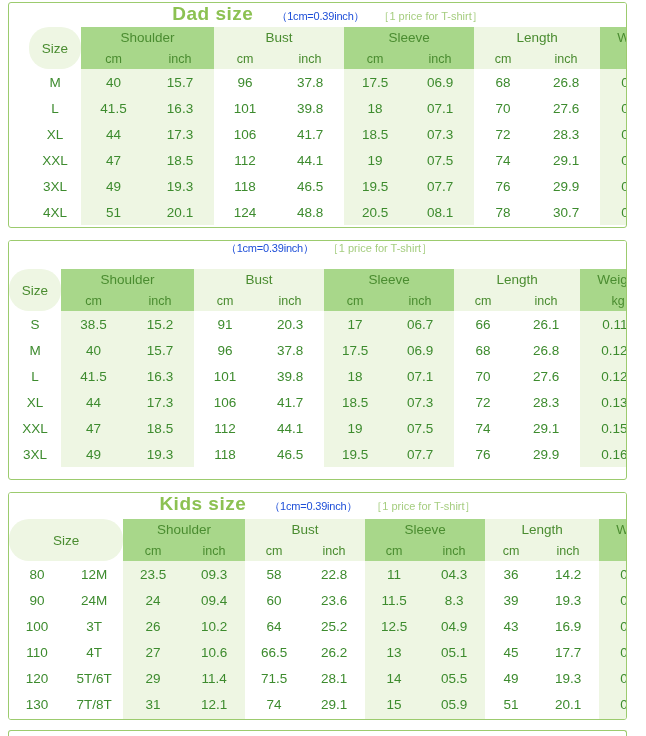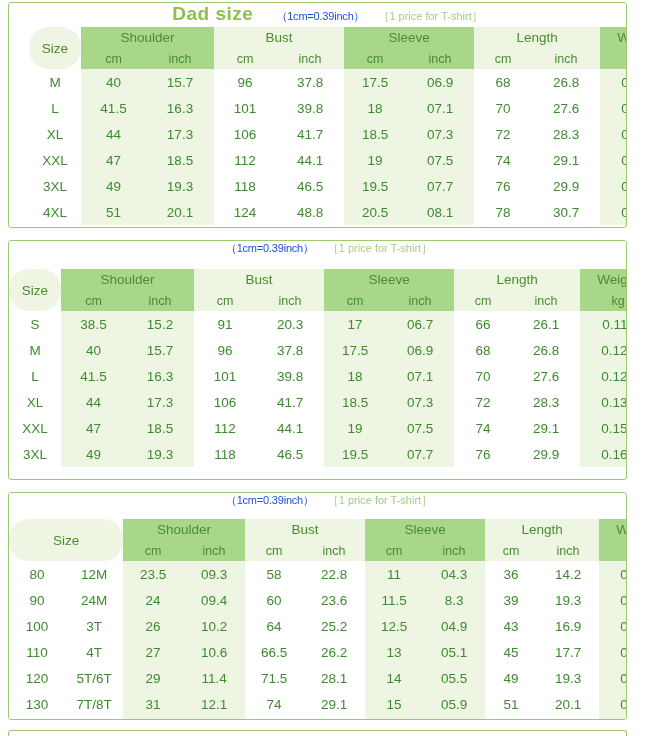--- a/index.html
+++ b/index.html
@@ -343,20 +343,21 @@
             <td class="cell body-light">76</td>
             <td class="cell body-light">29.9</td>
             <td class="cell body-dark">0.166</td>
           </tr>
         </tbody>
     </table>
   </div>
 
   <div class="card" id="card-kids" style="top:492px; height:228px;">
     <div class="title-row" style="height:26px;">
+      <span class="title-main">Kids size</span>
       <span class="title-conv">（1cm=0.39inch）</span>
       <span class="title-note">［1 price for T-shirt］</span>
     </div>
     <table class="size-table">
       <colgroup>
         <col style="width:56px">
           <col style="width:58px">
           <col style="width:60px">
         <col style="width:62px">
           <col style="width:58px">

